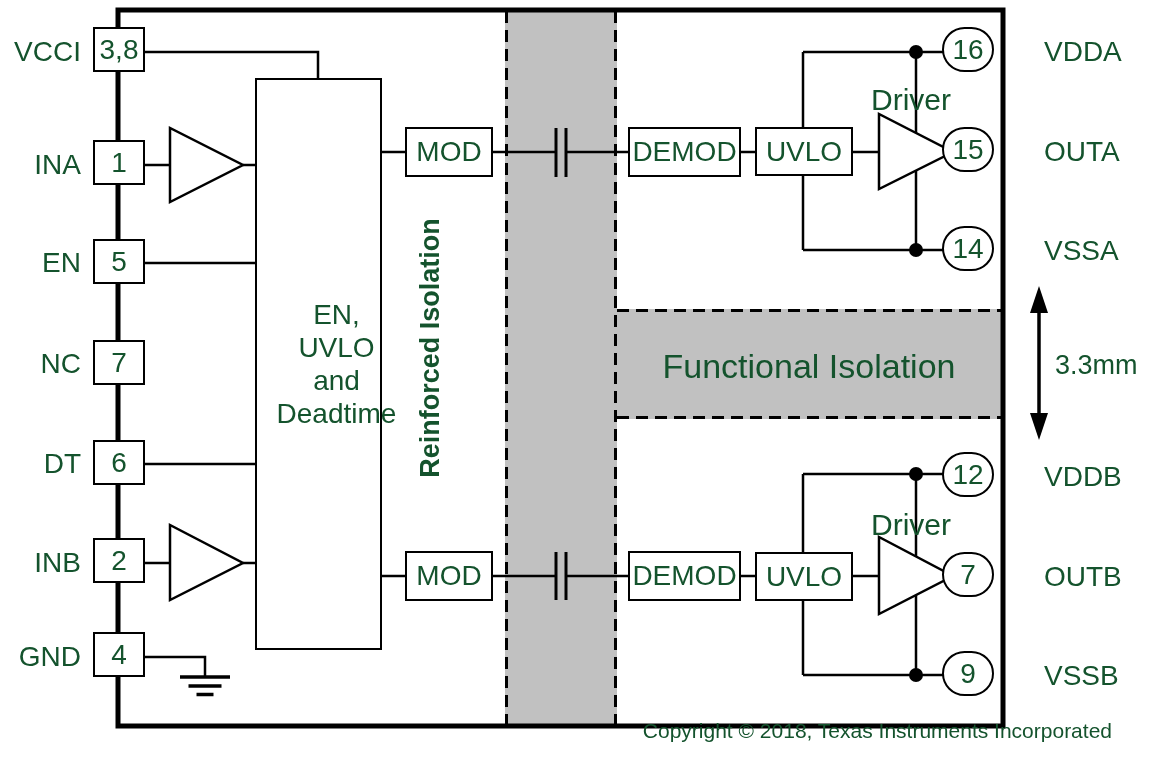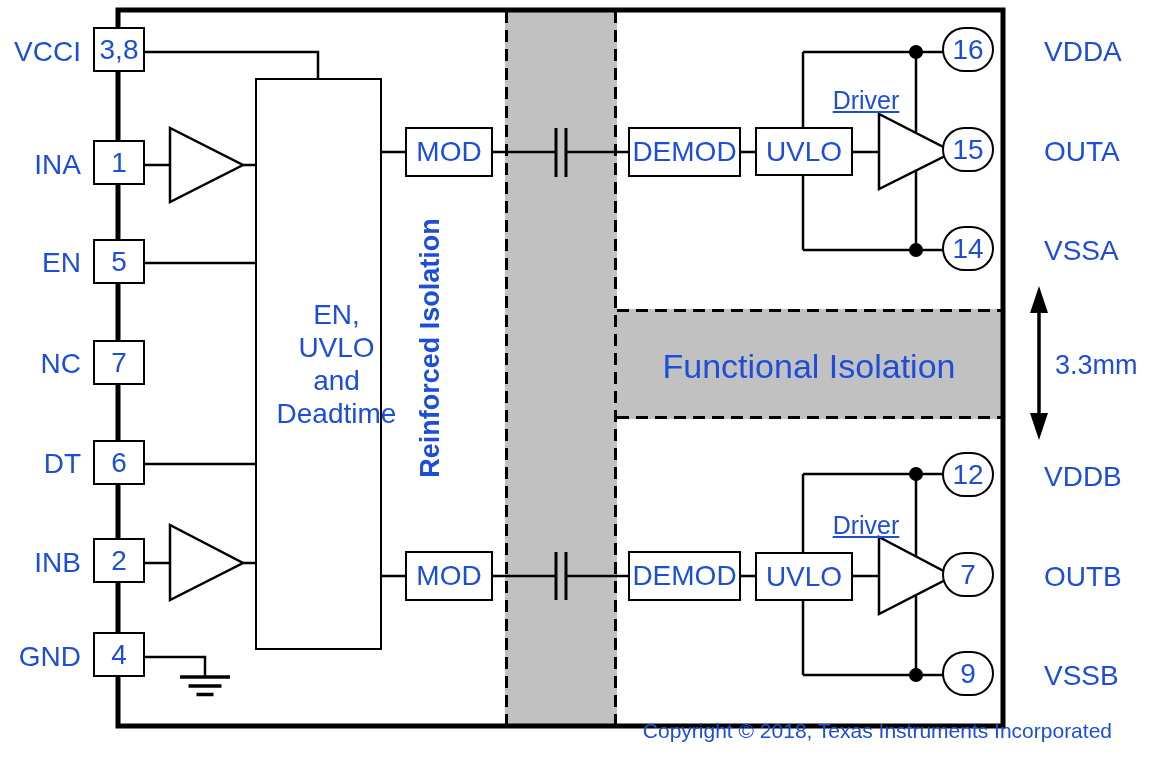--- a/index.html
+++ b/index.html
@@ -1,37 +1,37 @@
 <!DOCTYPE html>
 <html><head>
 <meta charset="utf-8">
 <style>
   html,body{margin:0;padding:0;background:#fff;}
   #stage{
     position:relative;width:1158px;height:771px;background:#fff;overflow:hidden;
-    font-family:"Liberation Sans",sans-serif;color:#1d4ed8;
+    font-family:"Liberation Sans",sans-serif;color:#14532d;
   }
   #lineart{position:absolute;left:0;top:0;z-index:1;}
   .txt{position:absolute;z-index:2;display:flex;align-items:center;}
   .pinlabel{font-size:28px;height:34px;}
   .pinlabel.left{left:0;width:81px;justify-content:flex-end;}
   .pinlabel.right{left:1044px;width:120px;justify-content:flex-start;}
   .pinbox{
     position:absolute;z-index:2;left:93px;width:52px;height:45px;
     background:#fff;border:2px solid #000;box-sizing:border-box;
     display:flex;align-items:center;justify-content:center;font-size:28px;
   }
   .pinbox.right{left:942px;border-radius:25px;}
   .block{
     position:absolute;z-index:2;background:#fff;border:2px solid #000;
     box-sizing:border-box;display:flex;align-items:center;justify-content:center;
     font-size:28px;text-align:center;
   }
   #control-block{white-space:pre-line;line-height:33px;padding-left:36px;}
-  .driver-label{font-size:25px;justify-content:center;width:100px;height:32px;left:816px;z-index:2;text-decoration:underline;}
+  .driver-label{font-size:30px;justify-content:center;width:100px;height:32px;left:861px;z-index:2;}
   #reinforced-label{
     left:560px;top:363px;width:0;height:0;overflow:visible;z-index:2;
     align-items:center;justify-content:center;
   }
   #reinforced-label span{
     display:block;white-space:nowrap;font-size:27px;font-weight:bold;
     transform:translate(-50%,-50%) rotate(-90deg);
   }
   #functional-label{left:617px;top:348px;width:384px;height:36px;justify-content:center;font-size:34px;}
   #distance-label{left:1055px;top:348px;width:103px;height:34px;font-size:27px;}

